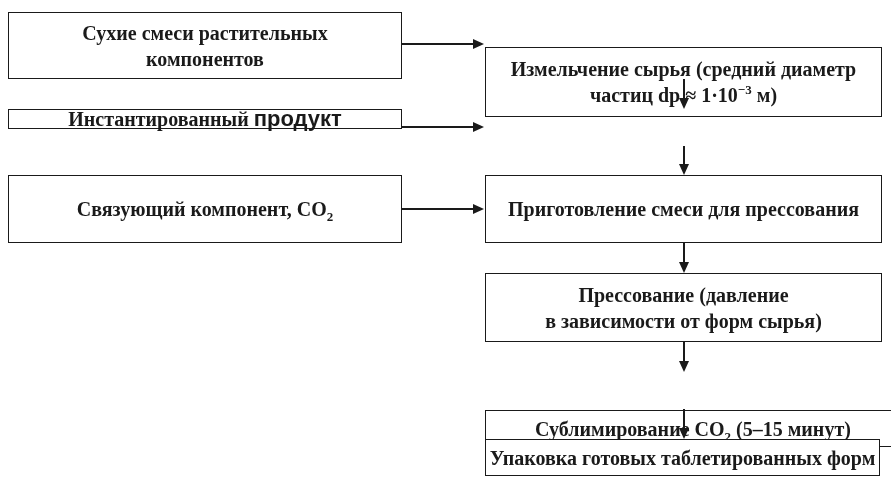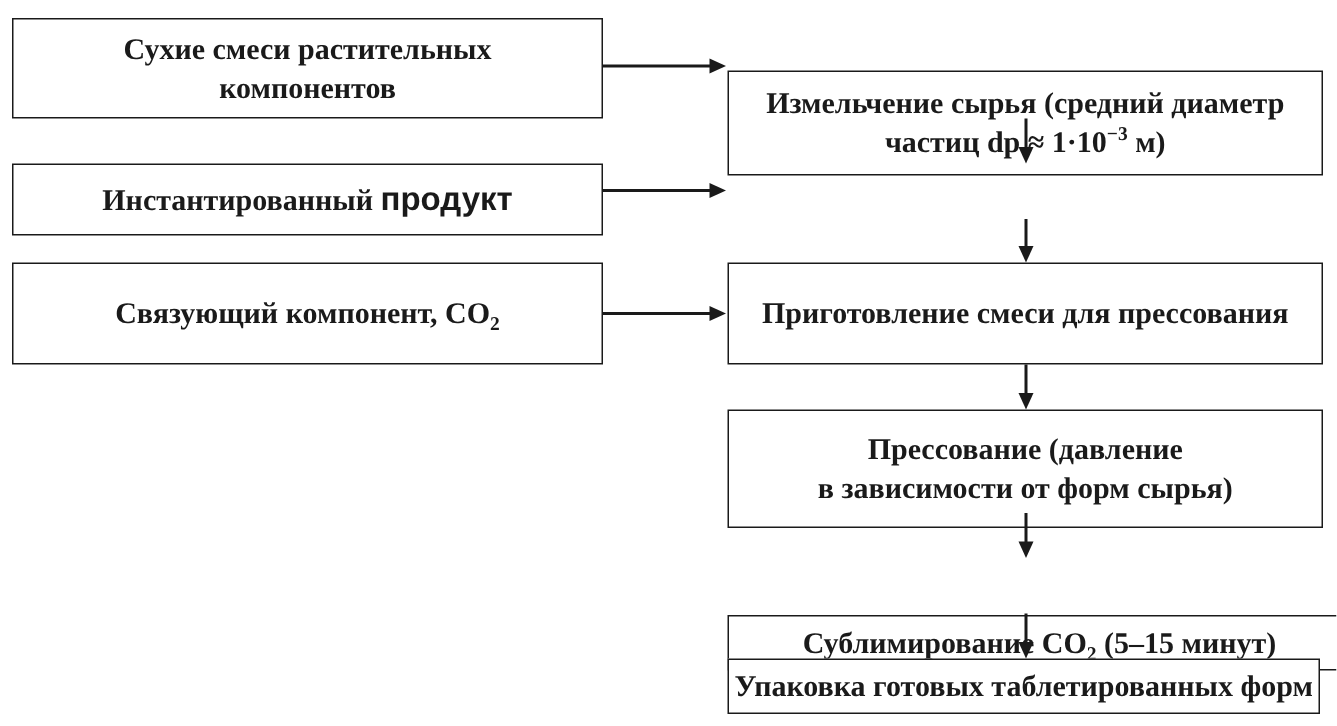--- a/index.html
+++ b/index.html
@@ -54,27 +54,27 @@
   }
   .arr-down {
     position: absolute;
     width: 0; height: 0;
     border-left: 5px solid transparent;
     border-right: 5px solid transparent;
     border-top: 11px solid #1a1a1a;
   }
   
   .l1 { left: 8px;   top: 12px;  width: 394px; height: 67px; }
-  .l2 { left: 8px;   top: 109px; width: 394px; height: 48px; }
+  .l2 { left: 8px;   top: 109px; width: 394px; height: 20px; }
   .l3 { left: 8px;   top: 175px; width: 394px; height: 68px; }
   
   .r1 { left: 485px; top: 9px;   width: 397px; height: 70px; margin-top: 38px; }
   .r2 { left: 485px; top: 109px; width: 397px; height: 37px; }
   .r3 { left: 485px; top: 175px; width: 397px; height: 68px; text-align: right; }
-  .r4 { left: 485px; top: 273px; width: 397px; height: 79px; }
+  .r4 { left: 485px; top: 273px; width: 397px; height: 69px; }
   .r5 { left: 485px; top: 372px; width: 416px; height: 37px; margin-top: 38px; }
   .r6 { left: 485px; top: 439px; width: 395px; height: 37px; }
 </style>
 </head>
 <body>
 
 <div class="canvas">
 
   <div class="box l1">
     <div class="ln">Сухие смеси растительных</div>

